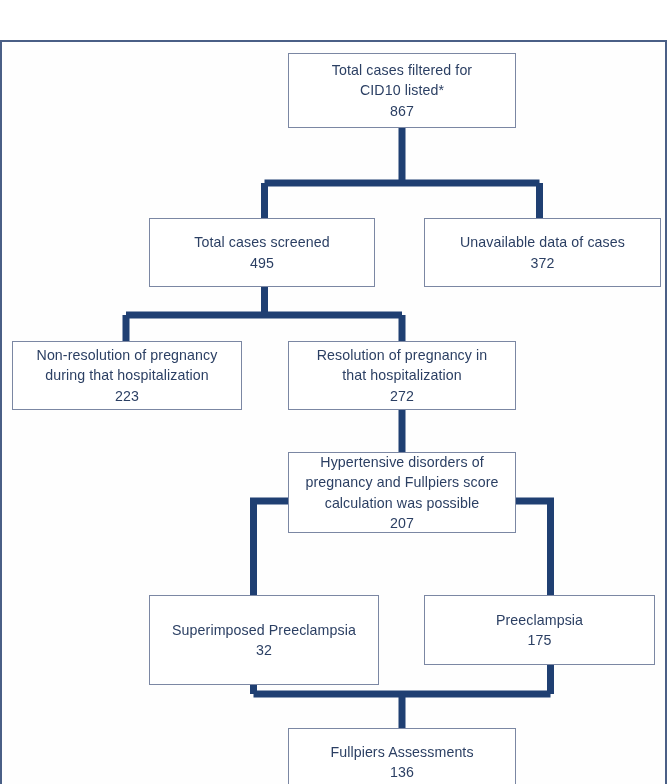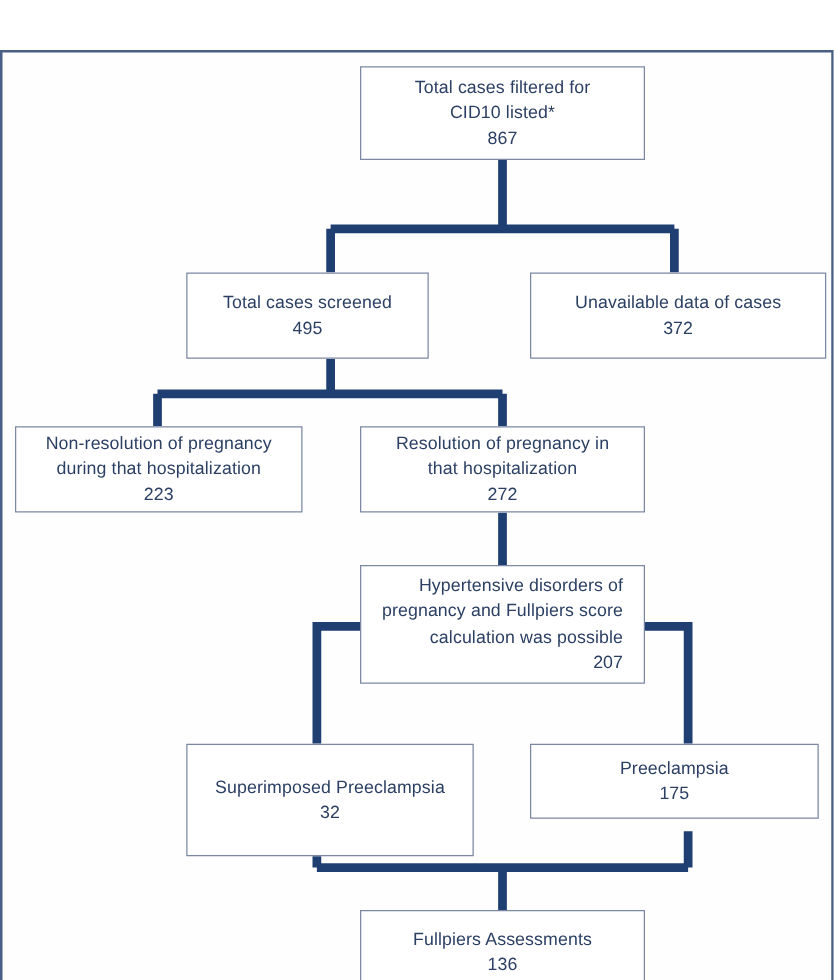--- a/index.html
+++ b/index.html
@@ -76,21 +76,21 @@
       <path d="M 400 652 L 400 686"></path>
     </g>
   </svg>
 
   <div class="node" style="left:286px; top:11px; width:228px; height:75px;">
     <div class="node-text">Total cases filtered for
 CID10 listed*
 867</div>
   </div>
 
-  <div class="node" style="left:147px; top:176px; width:194px; height:69px;">
+  <div class="node" style="left:147px; top:176px; width:226px; height:69px;">
     <div class="node-text">Total cases screened
 495</div>
   </div>
 
   <div class="node" style="left:422px; top:176px; width:237px; height:69px;">
     <div class="node-text">Unavailable data of cases
 372</div>
   </div>
 
   <div class="node" style="left:10px; top:299px; width:230px; height:69px;">
@@ -98,33 +98,33 @@
 during that hospitalization
 223</div>
   </div>
 
   <div class="node" style="left:286px; top:299px; width:228px; height:69px;">
     <div class="node-text">Resolution of pregnancy in
 that hospitalization
 272</div>
   </div>
 
-  <div class="node" style="left:286px; top:410px; width:228px; height:95px;text-align:right;">
+  <div class="node" style="left:286px; top:410px; width:228px; height:81px;">
     <div class="node-text">Hypertensive disorders of
 pregnancy and Fullpiers score
 calculation was possible
 207</div>
   </div>
 
   <div class="node" style="left:147px; top:553px; width:230px; height:90px;">
     <div class="node-text">Superimposed Preeclampsia
 32</div>
   </div>
 
-  <div class="node" style="left:422px; top:553px; width:231px; height:60px;">
+  <div class="node" style="left:422px; top:553px; width:231px; height:70px;">
     <div class="node-text">Preeclampsia
 175</div>
   </div>
 
   <div class="node" style="left:286px; top:686px; width:228px; height:68px;">
     <div class="node-text">Fullpiers Assessments
 136</div>
   </div>
 
 </div>

